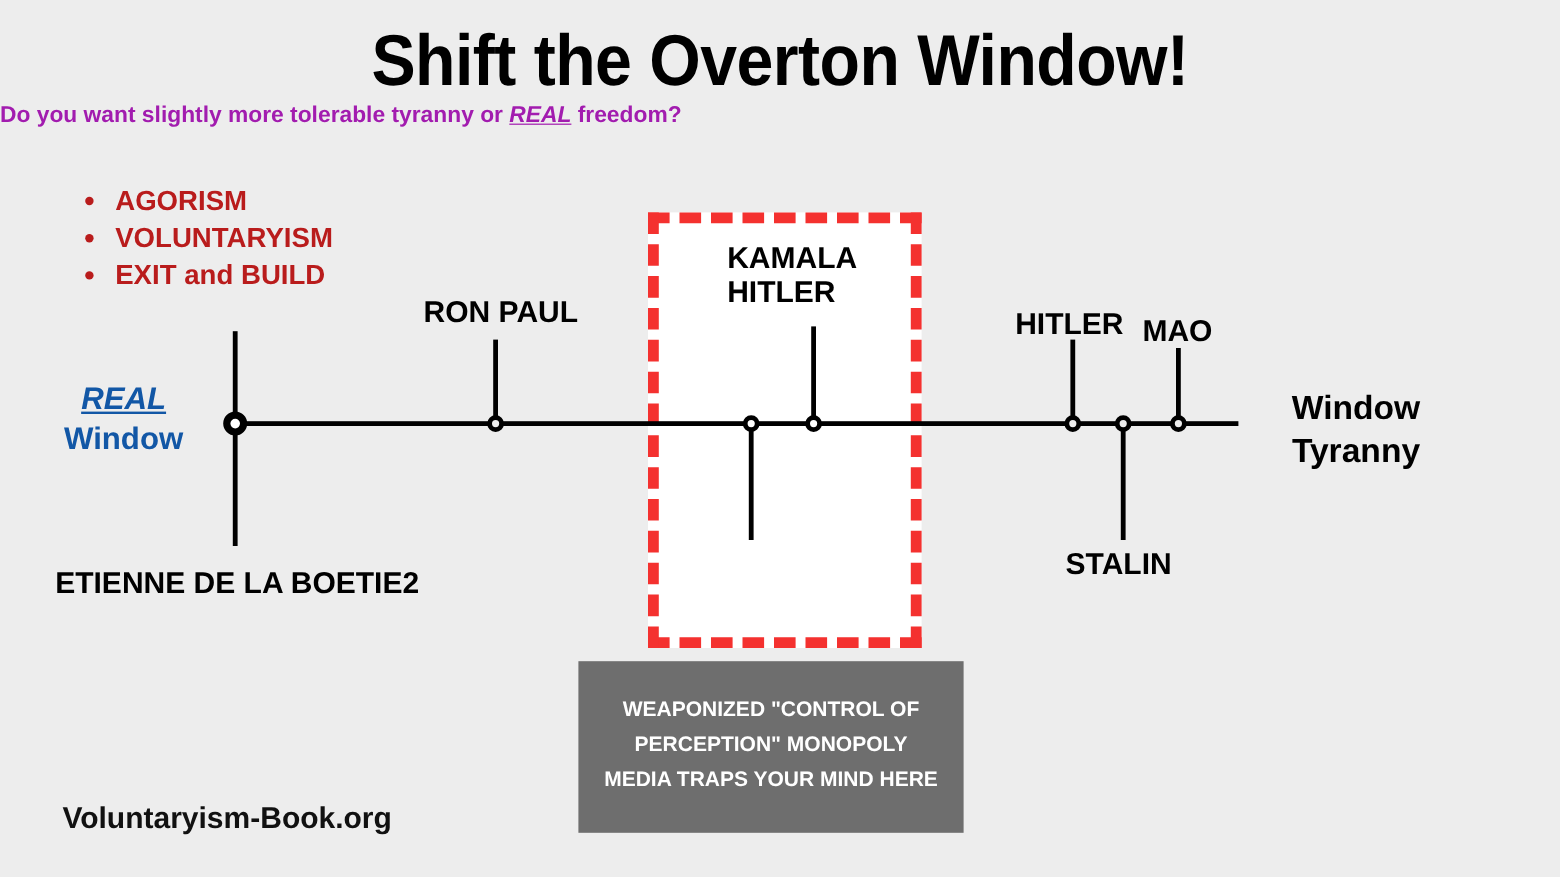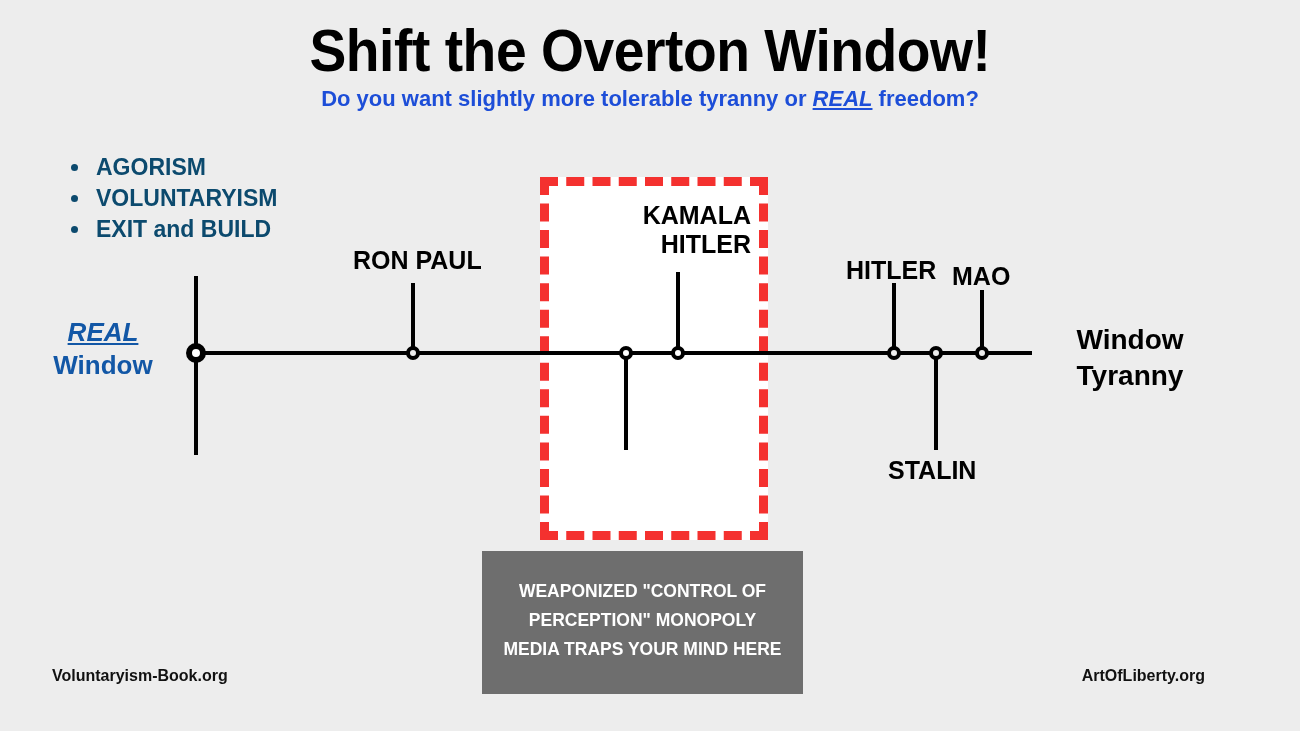--- a/index.html
+++ b/index.html
@@ -34,44 +34,44 @@
     font-size: 60px;
     letter-spacing: -0.5px;
     color: #000000;
     transform: scaleX(0.92);
     white-space: nowrap;
   }
   #subtitle {
     position: absolute;
     left: 0; top: 86px;
     width: 1300px;
-    text-align: center;
+    text-align: left;
     font-family: "Liberation Sans Narrow", "Liberation Sans", sans-serif;
     font-weight: bold;
-    font-size: 22px;
-    color: #1d4ed8;
+    font-size: 19px;
+    color: #a21caf;
     white-space: nowrap;
   }
   #subtitle .em {
     font-style: italic;
     text-decoration: underline;
   }
 
   
   #bullets {
     position: absolute;
     left: 62px;
     top: 152px;
     margin: 0;
     padding: 0 0 0 30px;
     list-style: disc;
     font-weight: bold;
     font-size: 23px;
     line-height: 31px;
-    color: #0c4a6e;
+    color: #b91c1c;
   }
   #bullets li {
     padding-left: 4px;
   }
 
   
   #axis-line {
     position: absolute;
     left: 196px;
     top: 351px;
@@ -99,21 +99,21 @@
     border-width: 6px;
     background: #ffffff;
   }
   .node.on-white { background: #ffffff; }
 
   .pt-label {
     position: absolute;
     font-weight: bold;
     color: #000000;
     white-space: nowrap;
-    text-align: right;
+    text-align: left;
     line-height: 1.16;
   }
 
   
   #freedom-label {
     position: absolute;
     left: 18px;
     top: 316px;
     width: 170px;
     text-align: center;
@@ -164,23 +164,23 @@
     font-size: 17.5px;
     line-height: 29px;
     text-align: center;
     padding: 26px 20px 0 20px;
     box-sizing: border-box;
   }
 
   
   .footer {
     position: absolute;
-    bottom: 34px;
-    font-weight: bold;
-    font-size: 16px;
+    bottom: 22px;
+    font-weight: bold;
+    font-size: 25px;
     color: #111111;
     white-space: nowrap;
   }
   #footer-left  { left: 52px; }
   #footer-right { right: 95px; }
 </style>
 </head>
 <body>
 
 <div id="slide">
@@ -205,20 +205,21 @@
   </div>
 
   <div id="tyranny-label">
     <span>Window</span><br>
     <span>Tyranny</span>
   </div>
 
   <div class="stem" style="left:194px; top:276px; height:80px;"></div>
   <div class="stem" style="left:194px; top:352px; height:103px;"></div>
   <div class="node filled" style="left:186px; top:343px;"></div>
+  <div class="pt-label" style="left:46px; top:472px; font-size:25px;">ETIENNE DE LA BOETIE2</div>
 
   <div class="stem" style="left:411px; top:283px; height:72px;"></div>
   <div class="node" style="left:406px; top:346px;"></div>
   <div class="pt-label" style="left:353px; top:246px; font-size:25px;">RON PAUL</div>
 
   <div class="stem" style="left:624px; top:354px; height:96px;"></div>
   <div class="node on-white" style="left:619px; top:346px;"></div>
 
   <div class="stem" style="left:676px; top:272px; height:83px;"></div>
   <div class="node on-white" style="left:671px; top:346px;"></div>
@@ -235,15 +236,14 @@
   <div class="node" style="left:929px; top:346px;"></div>
   <div class="pt-label" style="left:888px; top:456px; font-size:25px;">STALIN</div>
 
   <div class="stem" style="left:980px; top:290px; height:65px;"></div>
   <div class="node" style="left:975px; top:346px;"></div>
   <div class="pt-label" style="left:952px; top:262px; font-size:25px;">MAO</div>
 
   <div id="media-box">WEAPONIZED "CONTROL OF PERCEPTION" MONOPOLY MEDIA TRAPS YOUR MIND HERE</div>
 
   <div class="footer" id="footer-left">Voluntaryism-Book.org</div>
-  <div class="footer" id="footer-right">ArtOfLiberty.org</div>
 
 </div>
 
 </body></html>

